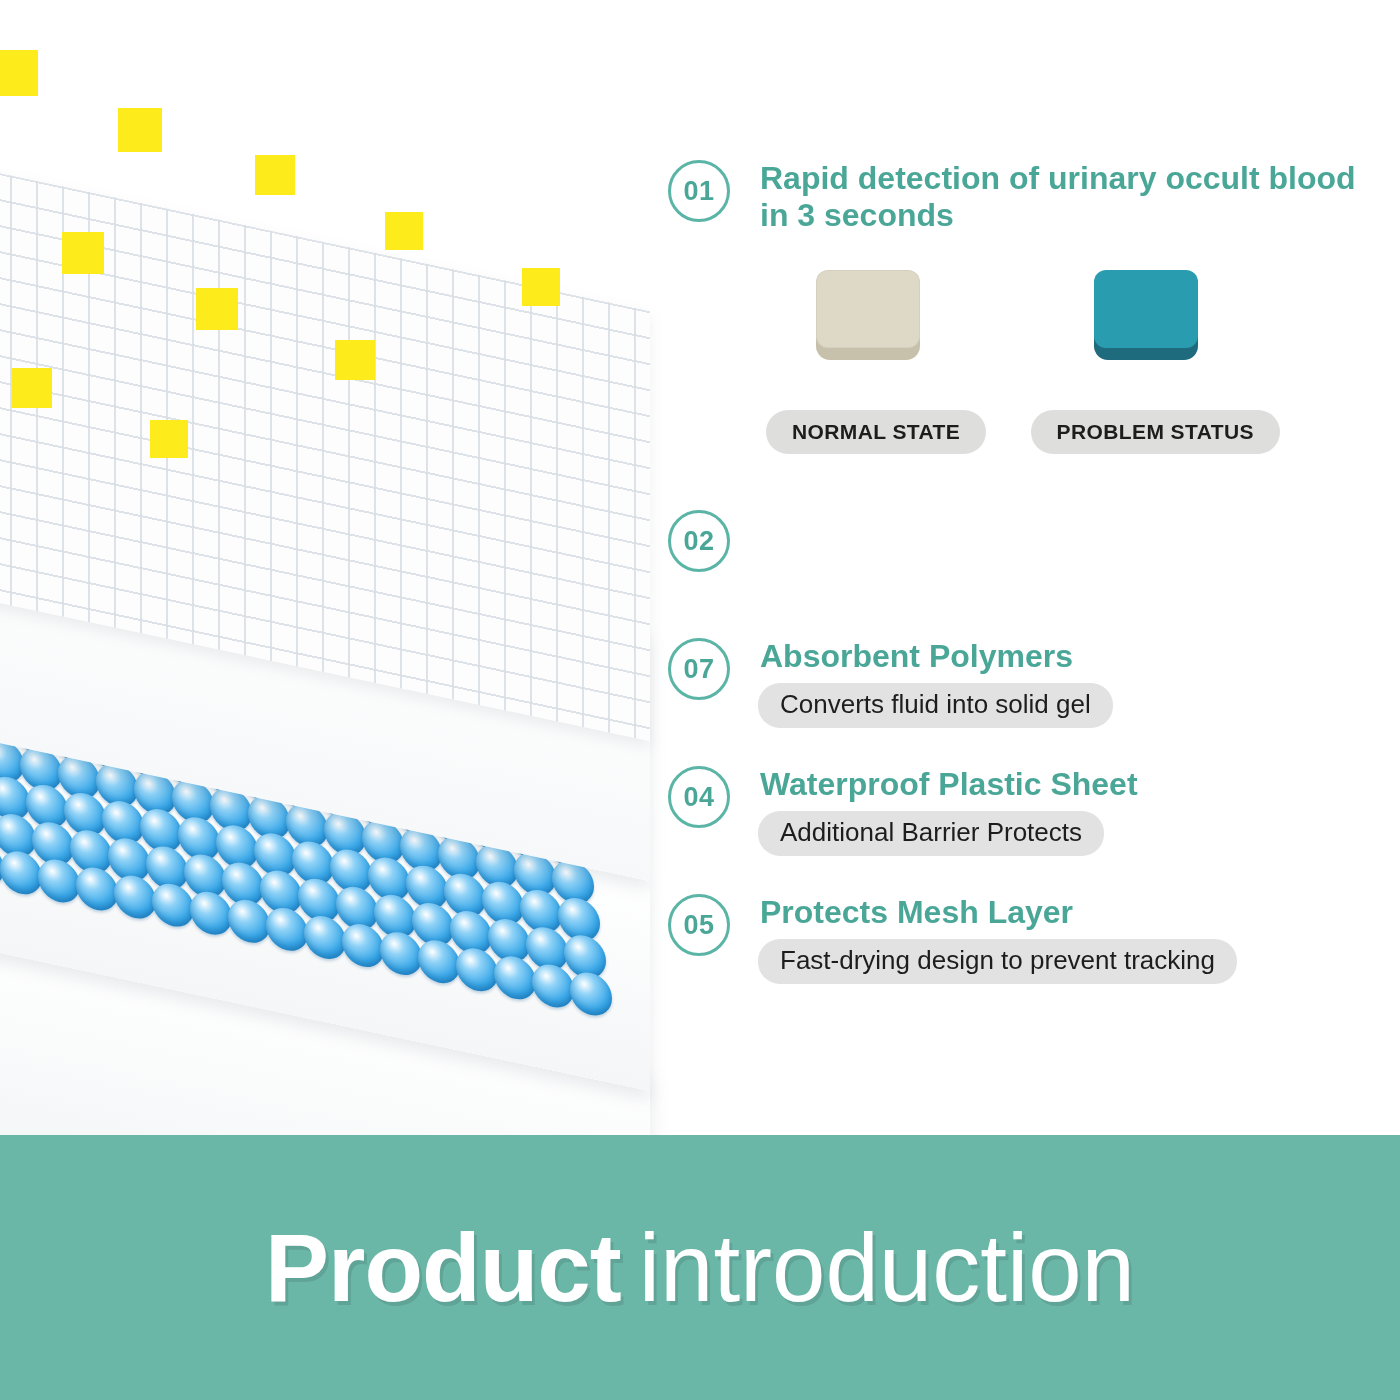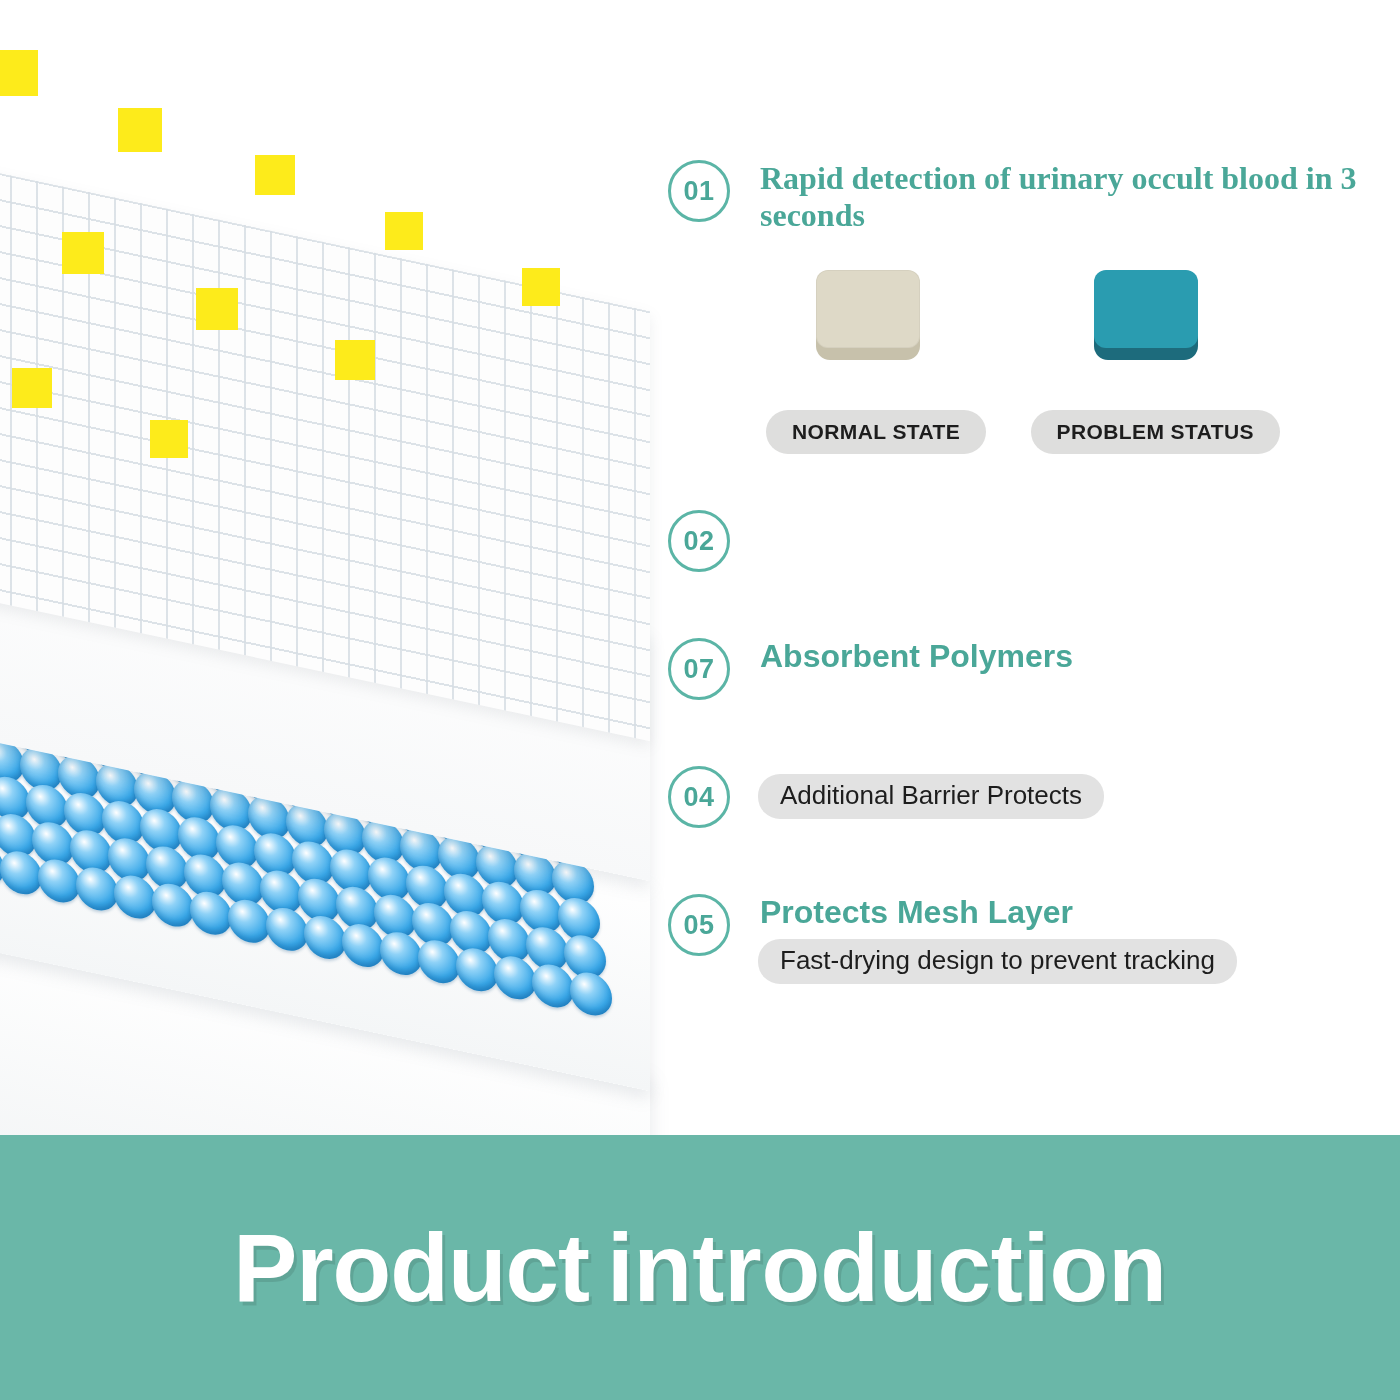--- a/index.html
+++ b/index.html
@@ -198,21 +198,21 @@
     font-size: 96px;
     line-height: 1;
     white-space: nowrap;
     text-shadow: 3px 4px 0 rgba(0,0,0,0.10);
   }
   .banner-text .bold {
     font-weight: bold;
     letter-spacing: -1px;
   }
   .banner-text .light {
-    font-weight: bold;
+    font-weight: normal;
   }
 </style>
 </head>
 <body>
 
 <div class="illustration">
 
   <div class="sheet sheet-plastic"></div>
   <div class="sheet sheet-poly"></div>
 
@@ -361,21 +361,21 @@
       <div class="confetti" style="left: 522px; top: 268px; width: 38px; height: 38px; background: rgb(253, 235, 27);"></div>
       <div class="confetti" style="left: 12px; top: 368px; width: 40px; height: 40px; background: rgb(253, 235, 27);"></div>
       <div class="confetti" style="left: 150px; top: 420px; width: 38px; height: 38px; background: rgb(253, 235, 27);"></div>
     </div>
 </div>
 
 <div class="features">
 
   <div class="feature" style="top:0px;">
     <div class="badge">01</div>
-    <div style="margin-left:92px;font-family:Liberation Serif, serif;">
+    <div style="margin-left:92px;">
       <p class="f-title">Rapid detection of urinary occult blood in 3 seconds</p>
     </div>
 
     <div style="position:absolute; left:140px; top:110px; width:560px; height:130px;">
       <div class="cube normal" style="left:0px; top:0px;">
         <div class="side"></div>
         <div class="top"></div>
       </div>
       <div class="cube problem" style="left:278px; top:0px;">
         <div class="side"></div>
@@ -392,26 +392,30 @@
   <div class="feature" style="top:350px;">
     <div class="badge">02</div>
     <div style="margin-left:92px;">
     </div>
   </div>
 
   <div class="feature" style="top:478px;">
     <div class="badge">07</div>
     <div style="margin-left:92px;">
       <p class="f-title">Absorbent Polymers</p>
+      <div style="margin-top:8px; margin-left:-2px;">
+        <span class="f-sub">Converts fluid into solid gel</span>
+      </div>
     </div>
   </div>
 
   <div class="feature" style="top:606px;">
     <div class="badge">04</div>
     <div style="margin-left:92px;">
+      <p class="f-title">Waterproof Plastic Sheet</p>
       <div style="margin-top:8px; margin-left:-2px;">
         <span class="f-sub">Additional Barrier Protects</span>
       </div>
     </div>
   </div>
 
   <div class="feature" style="top:734px;">
     <div class="badge">05</div>
     <div style="margin-left:92px;">
       <p class="f-title">Protects Mesh Layer</p>

